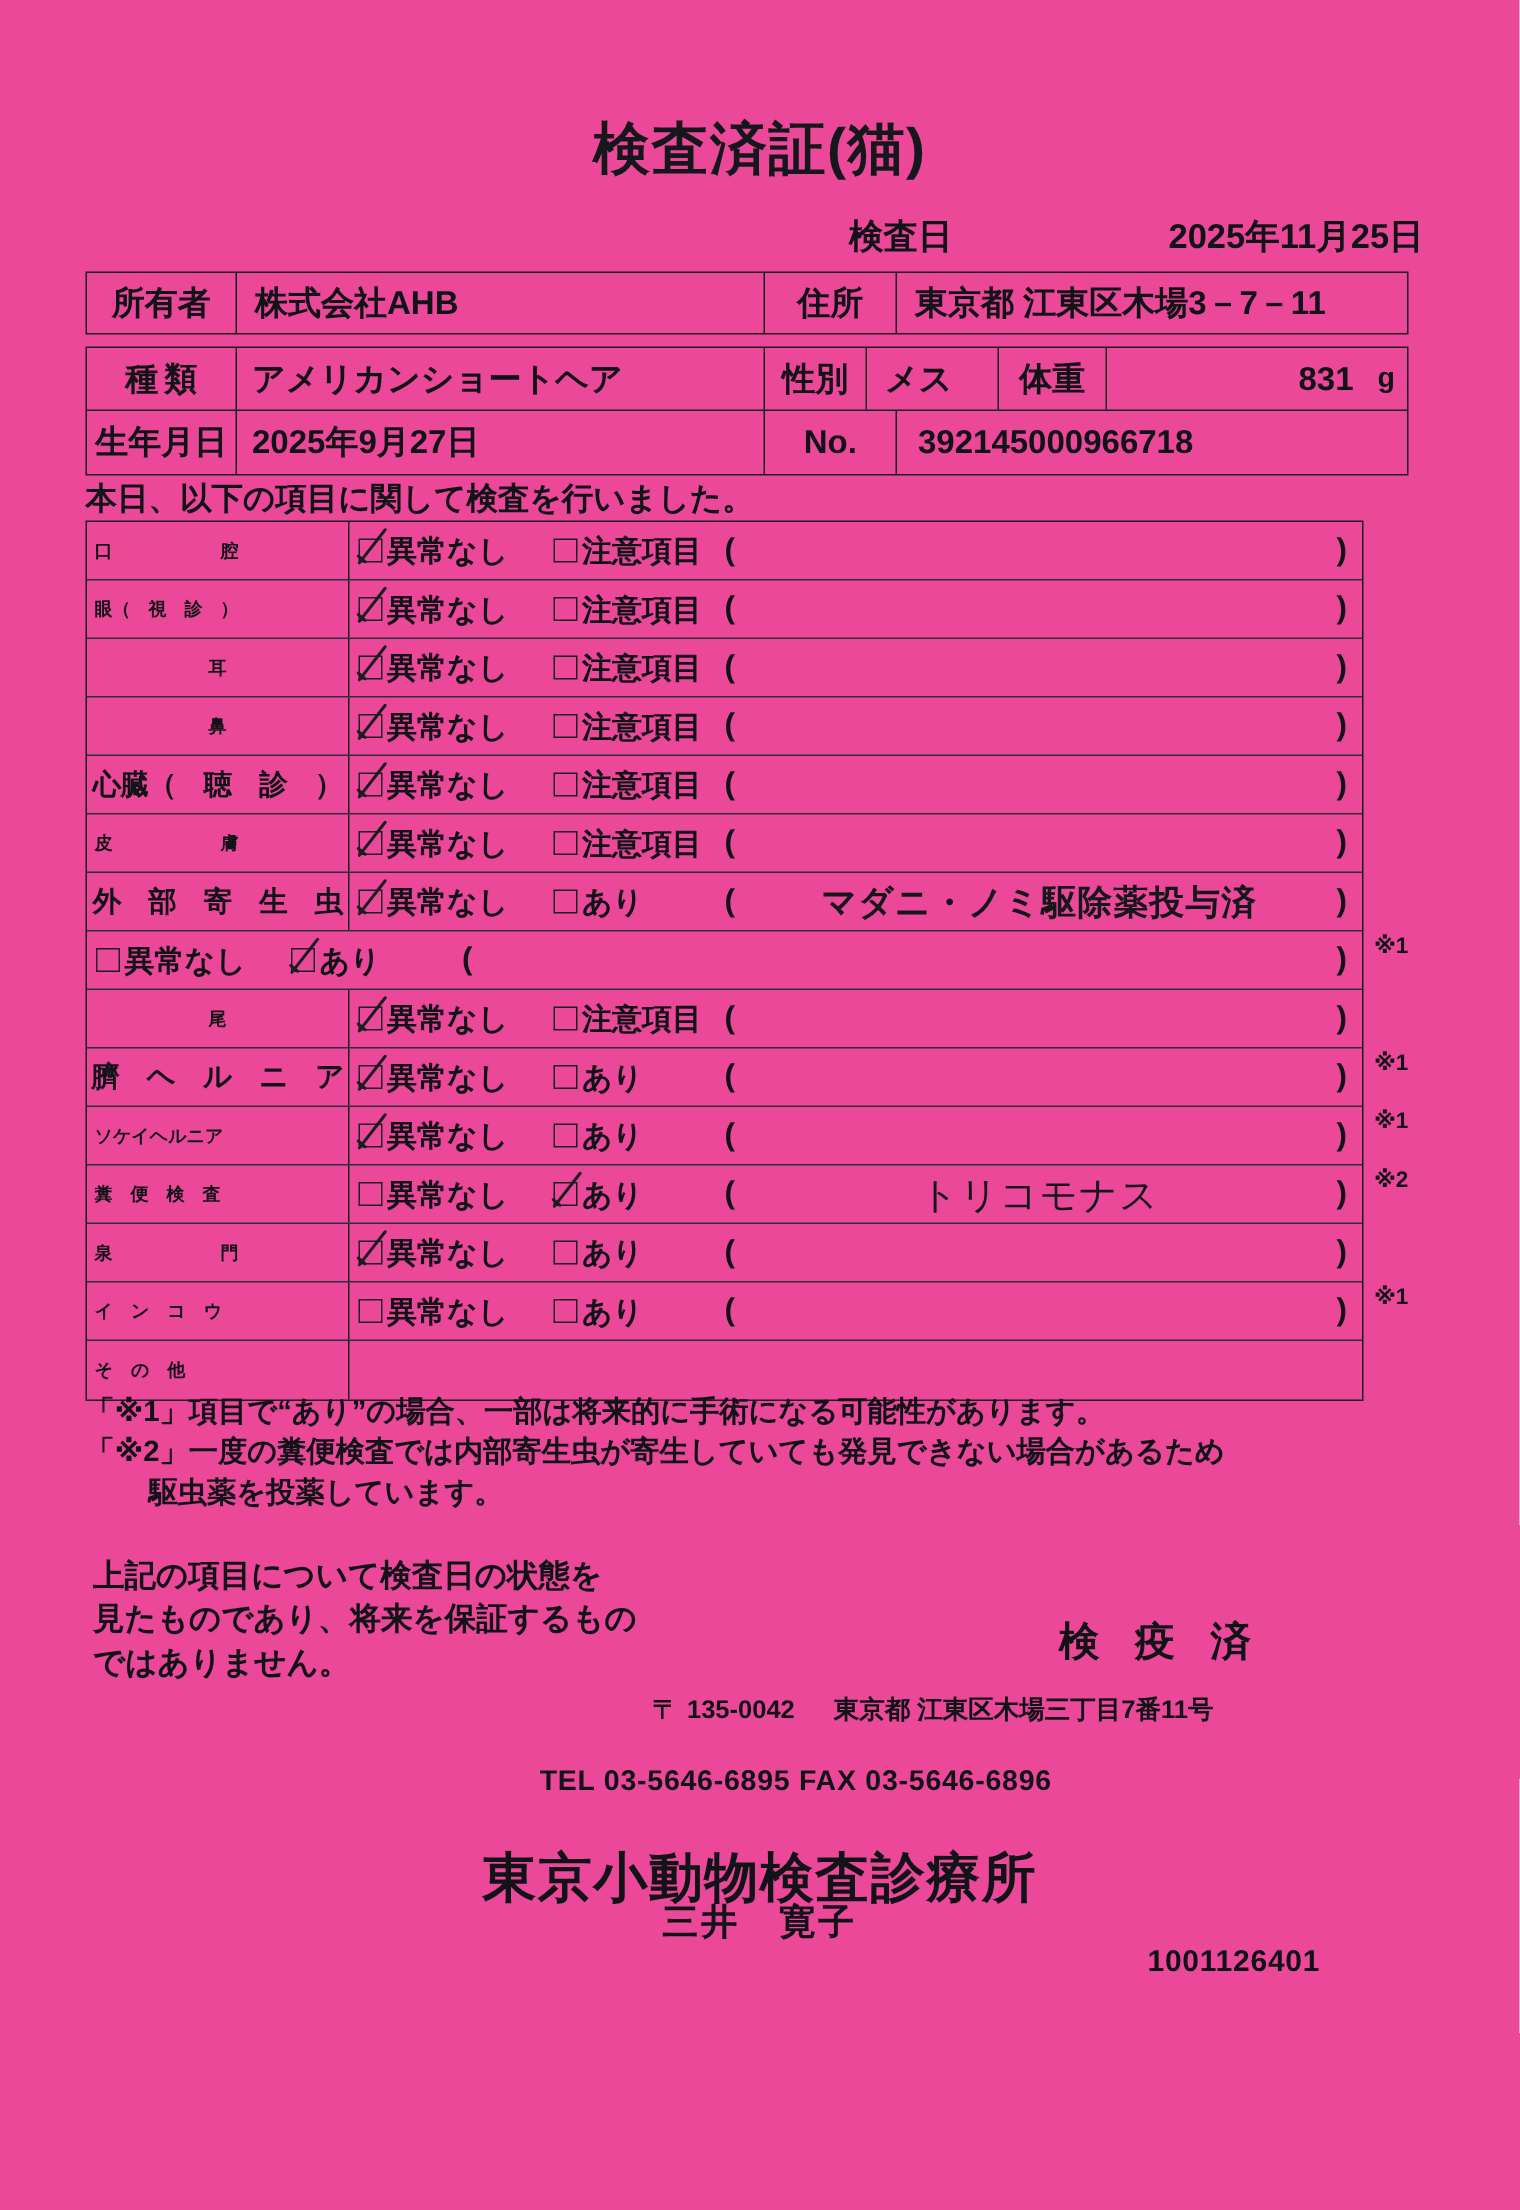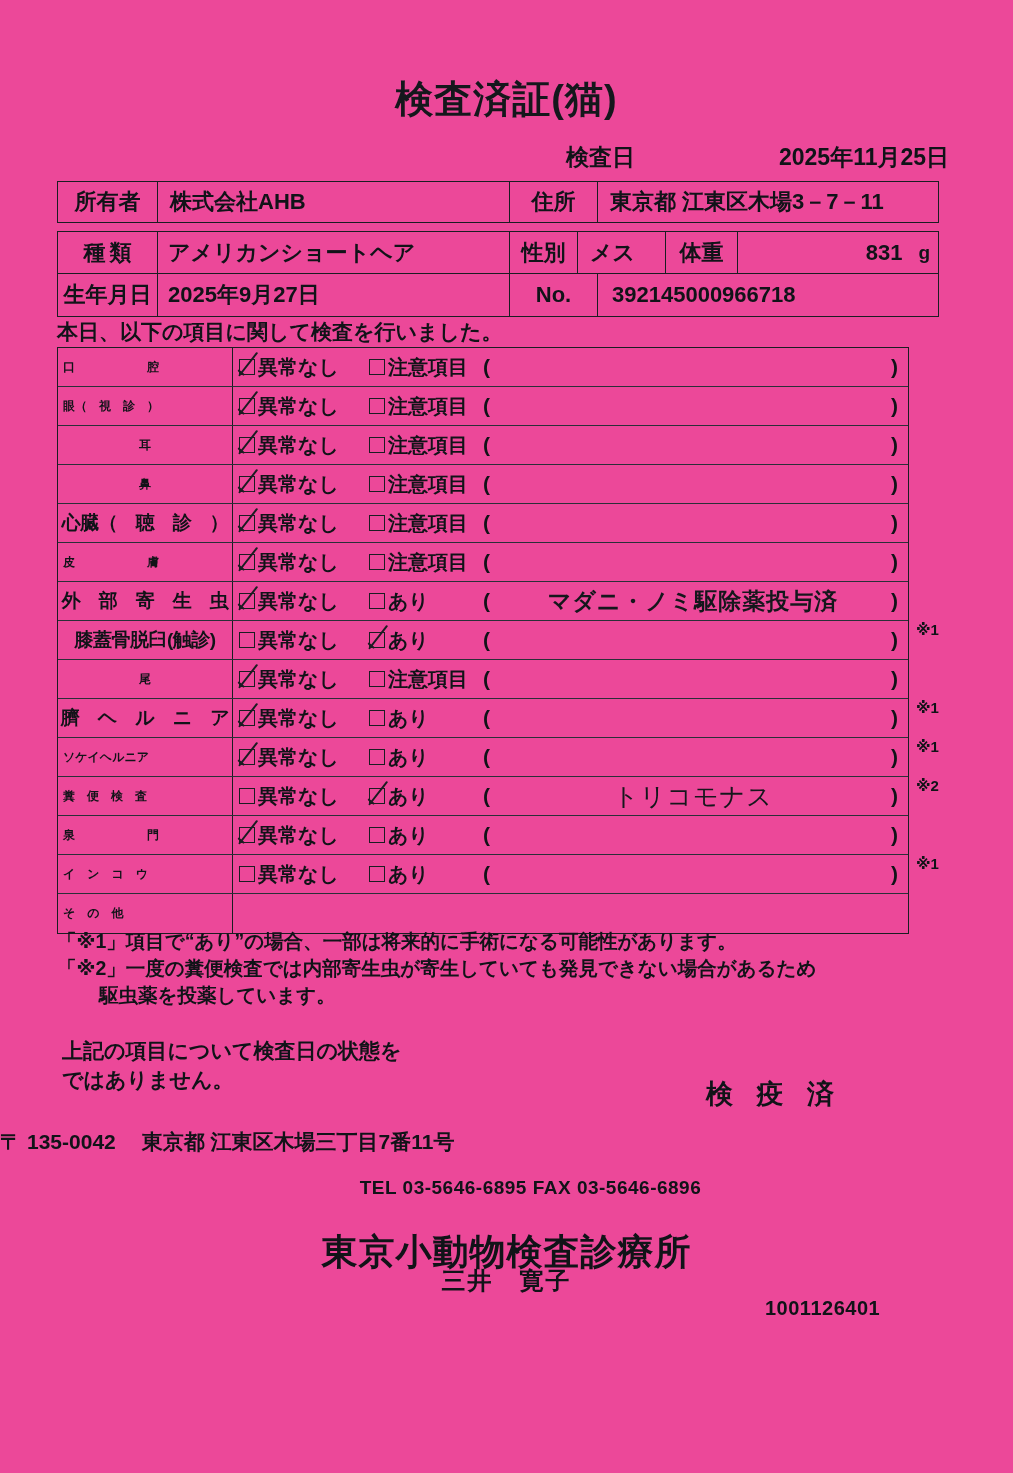--- a/index.html
+++ b/index.html
@@ -277,22 +277,22 @@
     font-size: 27px;
     font-weight: 600;
     letter-spacing: 8px;
   }
 
   .clinic-address {
     position: absolute;
     left: 0;
     top: 1128px;
     width: 809px;
-    text-align: left;
-    font-size: 21px;
+    text-align: right;
+    font-size: 17px;
     font-weight: 600;
   }
   .postal-mark { margin-right: 6px; }
   .addr-gap { display: inline-block; width: 26px; }
 
   .clinic-tel {
     position: absolute;
     left: 0;
     top: 1177px;
     width: 1013px;
@@ -480,21 +480,20 @@
           <div class="opt second">
             <span class="box"></span>
             <span>あり</span>
           </div>
           <span class="paren-open">(</span>
           <span class="note-hand">マダニ・ノミ駆除薬投与済</span>
           <span class="paren-close">)</span>
         </div>
       </div>
       <div class="check-row">
-        <div class="row-label tight">膝蓋骨脱臼(触診)</div>
         <div class="row-body">
           <div class="opt first">
             <span class="box"></span>
             <span>異常なし</span>
           </div>
           <div class="opt second">
             <span class="box checked"></span>
             <span>あり</span>
           </div>
           <span class="paren-open">(</span>
@@ -610,20 +609,21 @@
     </div>
 
   <div class="footnotes">
     <div>「※1」項目で“あり”の場合、一部は将来的に手術になる可能性があります。</div>
     <div>「※2」一度の糞便検査では内部寄生虫が寄生していても発見できない場合があるため</div>
     <span class="indent">駆虫薬を投薬しています。</span>
   </div>
 
   <div class="disclaimer">
     <div>上記の項目について検査日の状態を</div>
+    <div>見たものであり、将来を保証するもの</div>
     <div>ではありません。</div>
   </div>
 
   <div class="quarantine">検 疫 済</div>
 
   <div class="clinic-address">
     <span class="postal-mark">〒</span><span>135-0042</span><span class="addr-gap"></span><span>東京都 江東区木場三丁目7番11号</span>
   </div>
 
   <div class="clinic-tel">TEL 03-5646-6895  FAX 03-5646-6896</div>

